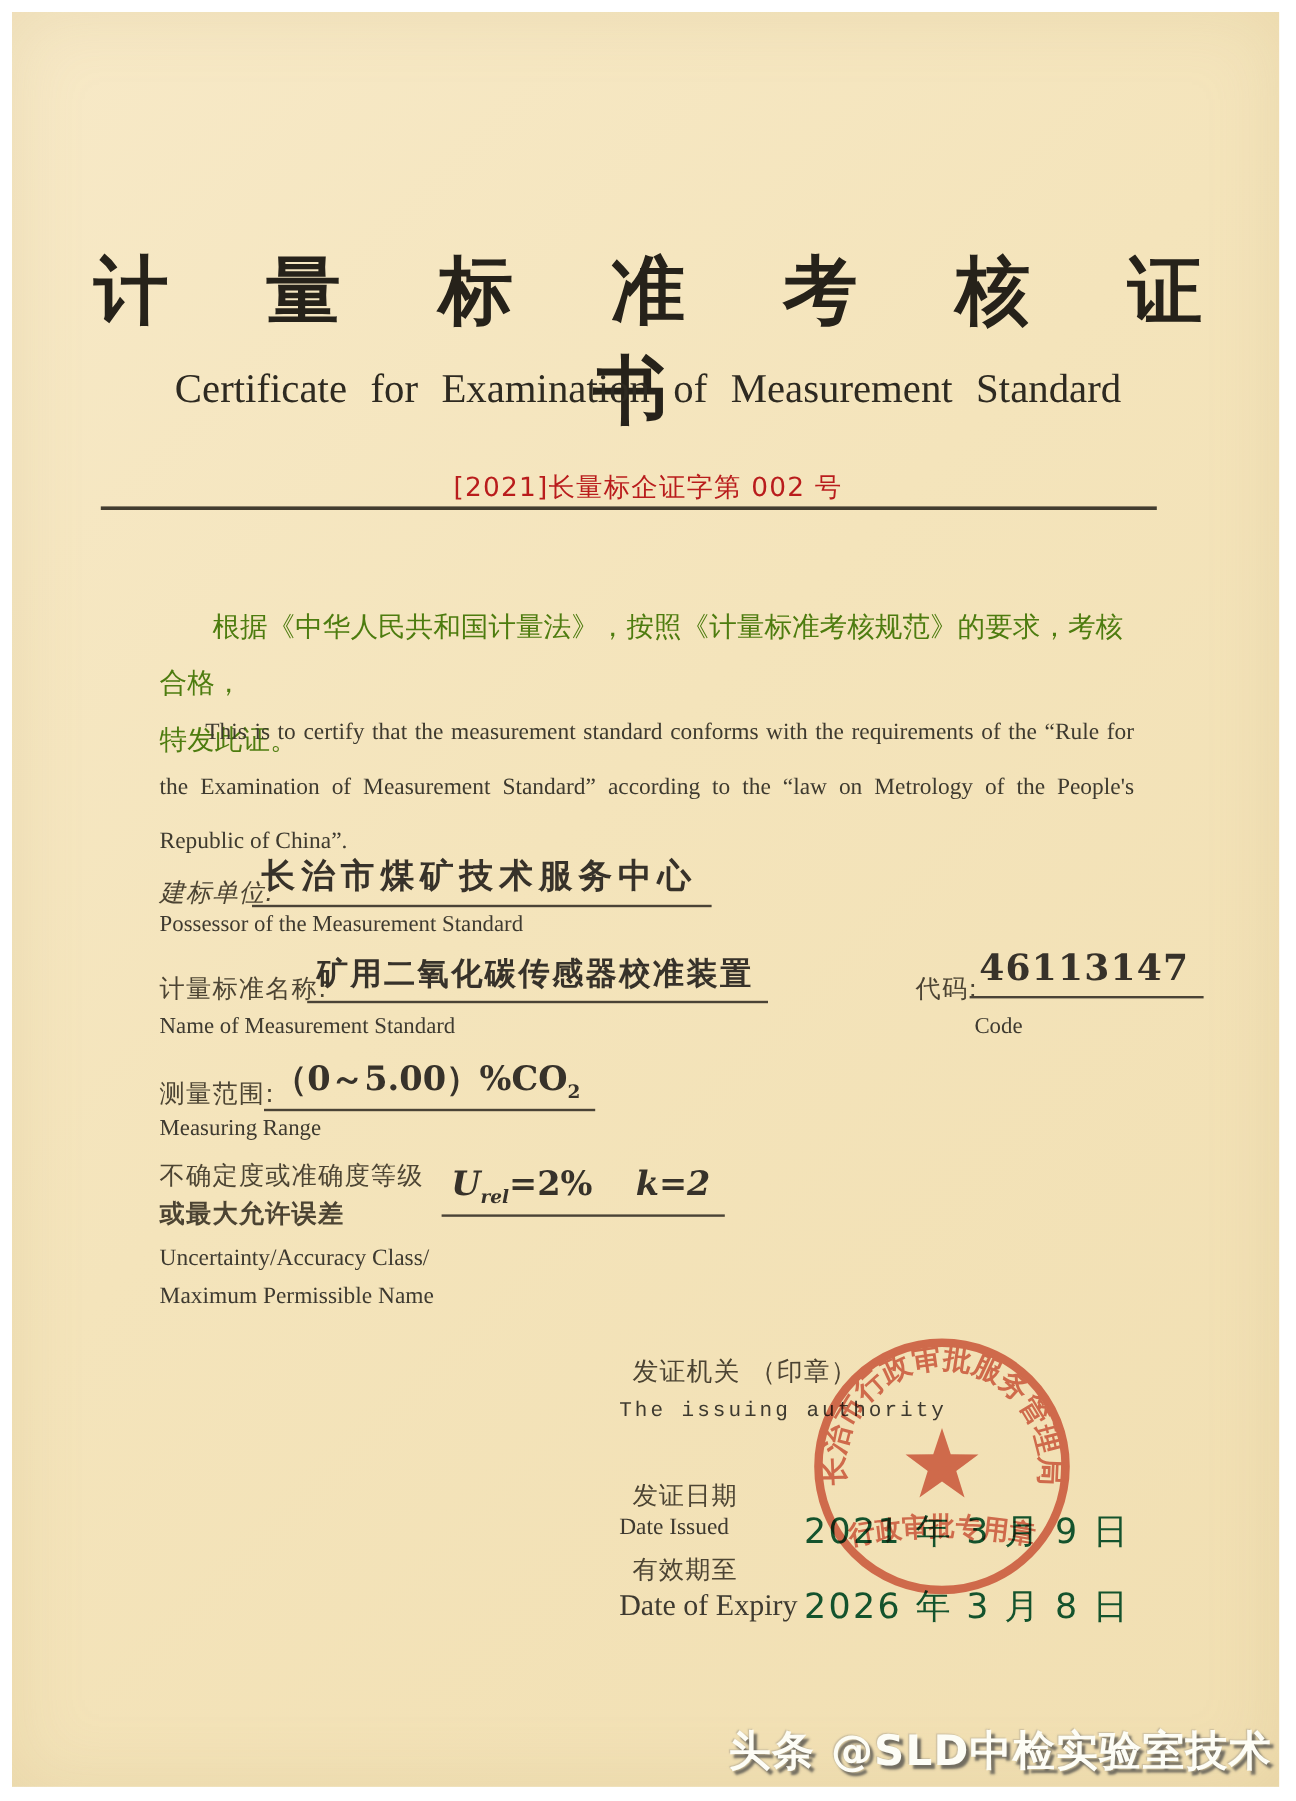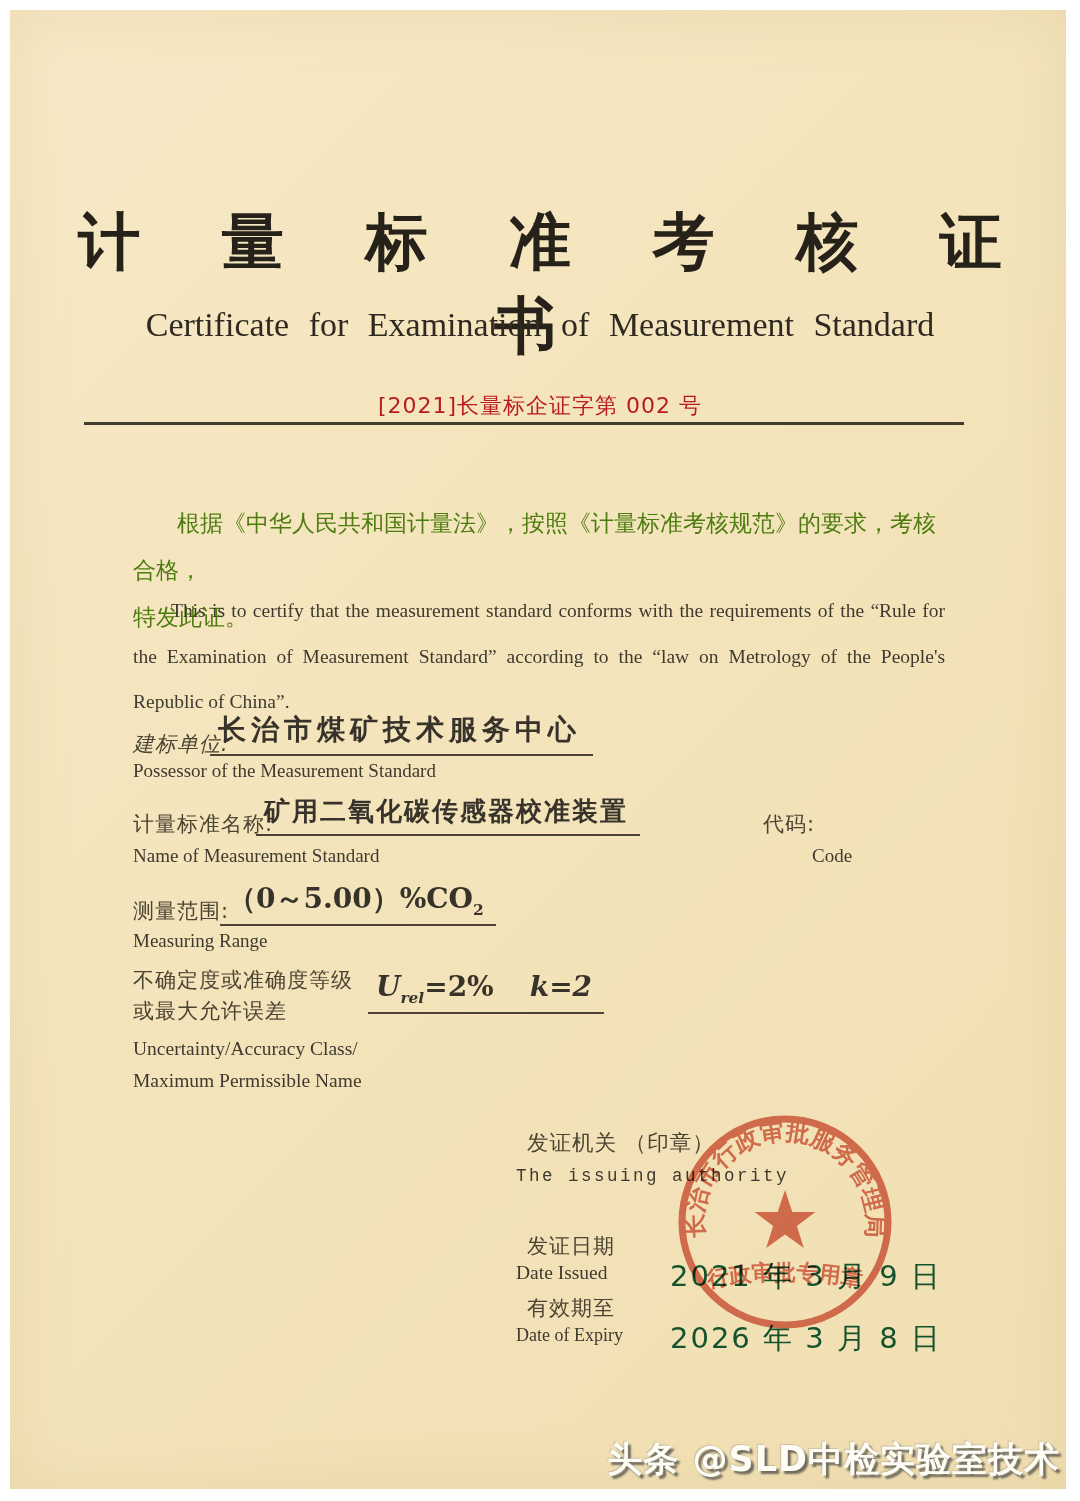--- a/index.html
+++ b/index.html
@@ -89,47 +89,50 @@
   <div class="abs" style="left:210px; top:711px;">
     <span class="fvalue hand" style="font-size:28px; letter-spacing:5px;">长治市煤矿技术服务中心</span>
   </div>
   <div class="abs serif fsub" style="left:133px; top:760px;">Possessor of the Measurement Standard</div>
 
   <div class="abs cn flabel" style="left:133px; top:810px;">计量标准名称:</div>
   <div class="abs" style="left:256px; top:794px;">
     <span class="fvalue hand" style="font-size:26px; letter-spacing:2px;">矿用二氧化碳传感器校准装置</span>
   </div>
   <div class="abs cn flabel" style="left:763px; top:810px;">代码:</div>
+  <div class="abs" style="left:808px; top:790px;">
+    <span class="fvalue hand" style="font-size:30px; letter-spacing:1px;">46113147</span>
+  </div>
   <div class="abs serif fsub" style="left:133px; top:845px;">Name of Measurement Standard</div>
   <div class="abs serif fsub" style="left:812px; top:845px;">Code</div>
 
   <div class="abs cn flabel" style="left:133px; top:897px;">测量范围:</div>
   <div class="abs" style="left:220px; top:880px;">
     <span class="fvalue hand" style="font-size:28px;"><span>（0～5.00）%CO</span><sub class="small">2</sub></span>
   </div>
   <div class="abs serif fsub" style="left:133px; top:930px;">Measuring Range</div>
 
   <div class="abs cn flabel" style="left:133px; top:966px;">不确定度或准确度等级</div>
-  <div class="abs cn flabel" style="left:133px; top:997px;">或最大允许误差</div>
+  <div class="abs cn flabel" style="left:133px; top:997px;font-weight:bold;">或最大允许误差</div>
   <div class="abs" style="left:368px; top:970px;">
     <span class="fvalue hand" style="font-size:28px;"><span class="ital">U</span><sub class="small ital">rel</sub><span>=2%</span><span class="gap"></span><span class="ital">k=2</span></span>
   </div>
   <div class="abs serif fsub" style="left:133px; top:1038px; font-size:19.5px;">Uncertainty/Accuracy Class/</div>
   <div class="abs serif fsub" style="left:133px; top:1070px; font-size:19.5px;">Maximum Permissible Name</div>
 
   <div class="abs cn flabel" style="left:527px; top:1128px; font-size:21.5px;">发证机关 （印章）</div>
   <div class="abs mono" style="left:516px; top:1166px; font-size:17.5px; letter-spacing:2.5px;">The issuing authority</div>
 
   <div class="abs cn flabel" style="left:527px; top:1232px;">发证日期</div>
   <div class="abs cn datev" style="left:670px; top:1221px;">2021 年 3 月 9 日</div>
   <div class="abs serif fsub" style="left:516px; top:1262px; font-size:19.5px;">Date Issued</div>
 
   <div class="abs cn flabel" style="left:527px; top:1294px;">有效期至</div>
   <div class="abs cn datev" style="left:670px; top:1283px;">2026 年 3 月 8 日</div>
-  <div class="abs serif fsub" style="left:516px; top:1325px; font-size:18px;text-align:center;">Date of Expiry</div>
+  <div class="abs serif fsub" style="left:516px; top:1325px; font-size:25px;text-align:center;">Date of Expiry</div>
 
   <svg class="abs seal" viewBox="0 0 260 260" xmlns="http://www.w3.org/2000/svg">
     <defs>
       <path id="sealArc" d="M 50.8 153.2 A 82 82 0 1 1 209.2 153.2" fill="none"></path>
       <path id="sealBottom" d="M 50 198 Q 130 181 210 198" fill="none"></path>
     </defs>
     <circle cx="130" cy="132" r="103" fill="none" stroke="currentColor" stroke-width="7"></circle>
     <polygon fill="currentColor" points="130,100 137.3,121.9 160.4,122.1 141.9,135.9 148.8,157.9 130,144.5 111.2,157.9 118.1,135.9 99.6,122.1 122.7,121.9"></polygon>
     <text font-size="24" font-weight="700" fill="currentColor" font-family="DejaVu Sans, sans-serif">
       <textPath href="#sealArc" startOffset="50%" text-anchor="middle">长治市行政审批服务管理局</textPath>

